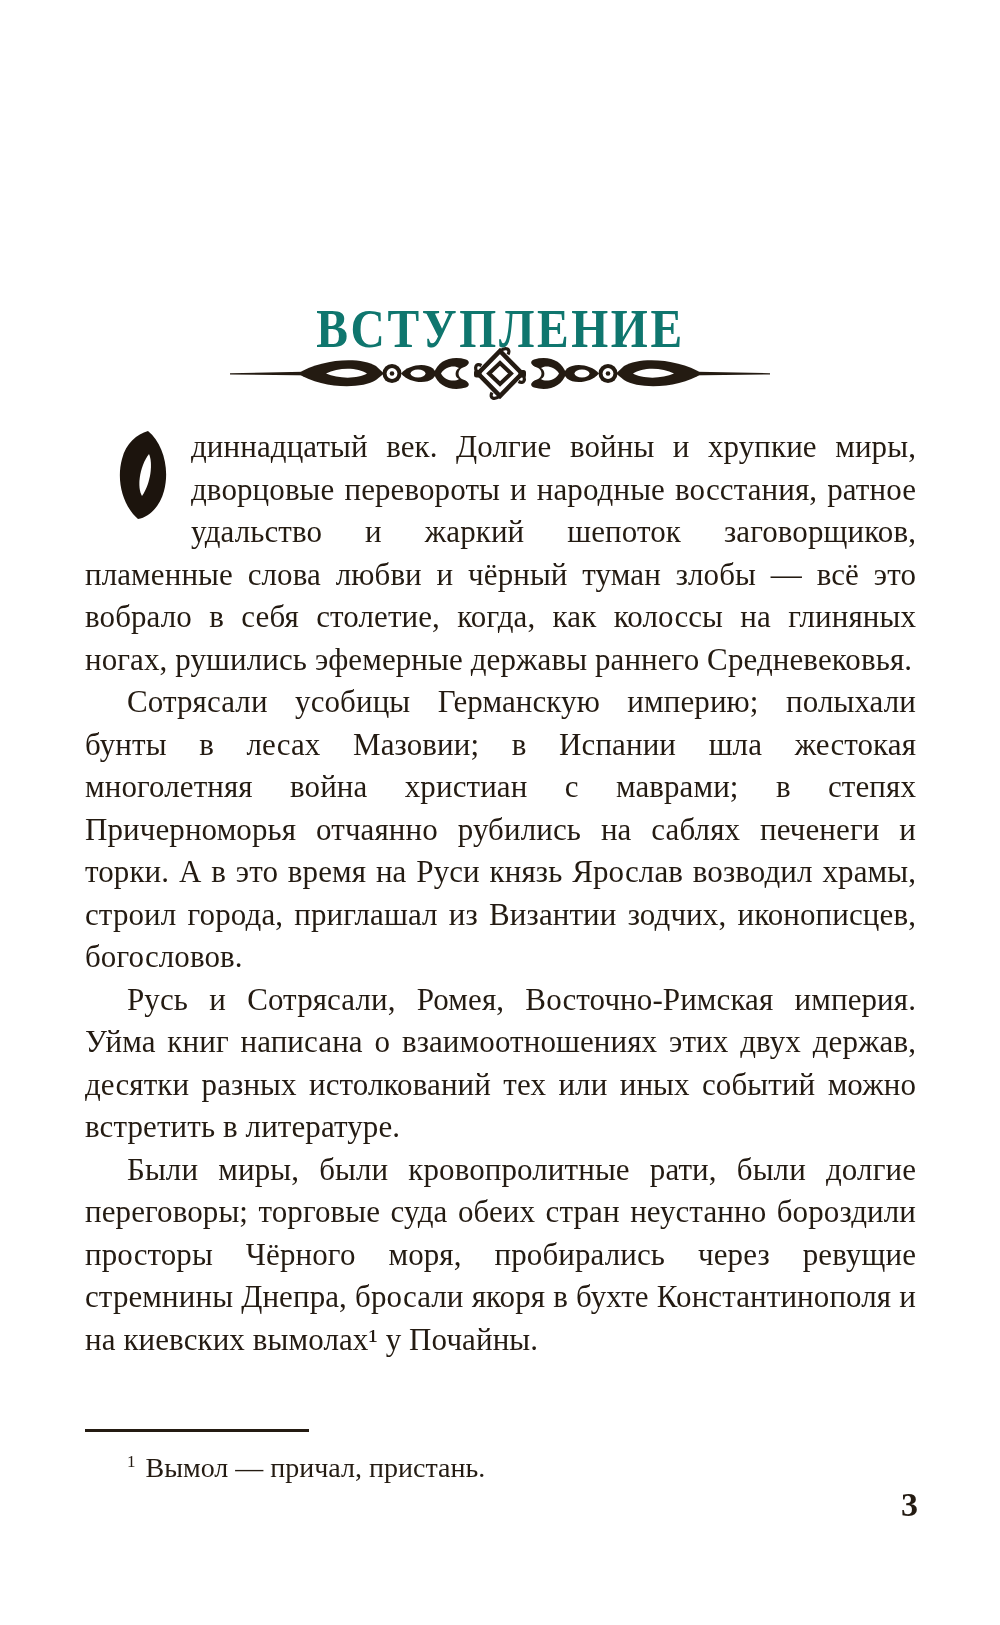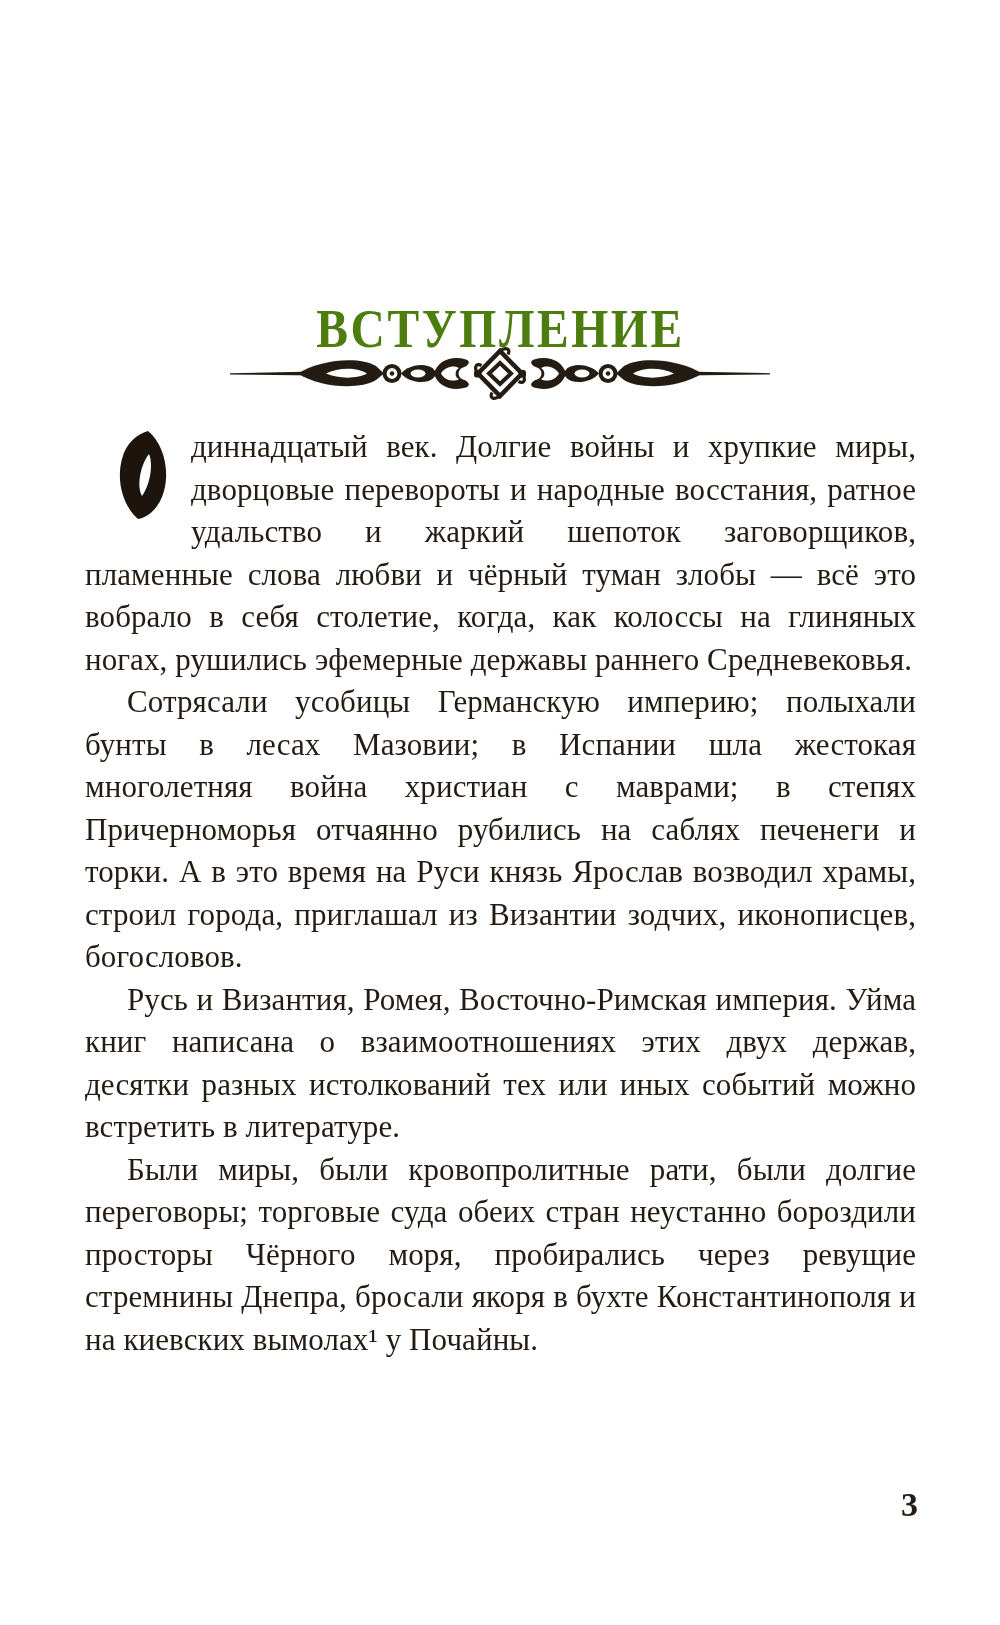--- a/index.html
+++ b/index.html
@@ -18,21 +18,21 @@
   }
   .page-title {
     position: absolute;
     top: 262px;
     left: 0;
     width: 1000px;
     text-align: center;
     font-weight: 700;
     font-size: 54px;
     letter-spacing: 3px;
-    color: #4d7c0f;
+    color: #0f766e;
   }
   .page-title .condense {
     display: inline-block;
     transform: scaleX(0.88);
     transform-origin: center;
   }
   .divider-wrap {
     position: absolute;
     top: 346px;
     left: 230px;
@@ -149,20 +149,24 @@
     <p class="para para-first">
       <span class="dropcap-box">
         <svg width="64" height="88" viewBox="0 0 64 88" xmlns="http://www.w3.org/2000/svg" aria-hidden="true">
           <path fill="#1c140d" d="M37,0 C52,12 59,38 53,60 C49,75 39,86 27,88 C12,75 5,50 11,28 C15,12 26,3 37,0 Z"></path>
           <path fill="#ffffff" d="M38,23 C42,32 40,52 31,65 C26,57 28,36 38,23 Z"></path>
         </svg>
         <span class="dropcap-letter">О</span>
       </span><span>диннадцатый век. Долгие войны и хрупкие миры, дворцовые перевороты и народные восстания, ратное удальство и жаркий шепоток заговорщиков, пламенные слова любви и чёрный туман злобы — всё это вобрало в себя столетие, когда, как колоссы на глиняных ногах, рушились эфемерные державы раннего Средневековья.</span>
     </p>
     <p class="para"><span>Сотрясали усобицы Германскую империю; полыхали бунты в лесах Мазовии; в Испании шла жестокая многолетняя война христиан с маврами; в степях Причерноморья отчаянно рубились на саблях печенеги и торки. А в это время на Руси князь Ярослав возводил храмы, строил города, приглашал из Византии зодчих, иконописцев, богословов.</span></p>
-    <p class="para"><span>Русь и Византия, Ромея, Восточно-Римская империя. Уйма книг написана о взаимоотношениях этих двух держав, десятки разных истолкований тех или иных событий можно встретить в литературе.</span></p>
+    <p class="para"><span>Русь и Сотрясали, Ромея, Восточно-Римская империя. Уйма книг написана о взаимоотношениях этих двух держав, десятки разных истолкований тех или иных событий можно встретить в литературе.</span></p>
     <p class="para"><span>Были миры, были кровопролитные рати, были долгие переговоры; торговые суда обеих стран неустанно бороздили просторы Чёрного моря, пробирались через ревущие стремнины Днепра, бросали якоря в бухте Константинополя и на киевских вымолах¹ у Почайны.</span></p>
   </div>
 
+  <div class="footnote-block">
+    <div class="footnote-rule"></div>
+    <p class="footnote-line"><sup>1</sup><span>Вымол — причал, пристань.</span></p>
+  </div>
 
   <div class="page-number">3</div>
 
 </div>
 
 </body></html>

